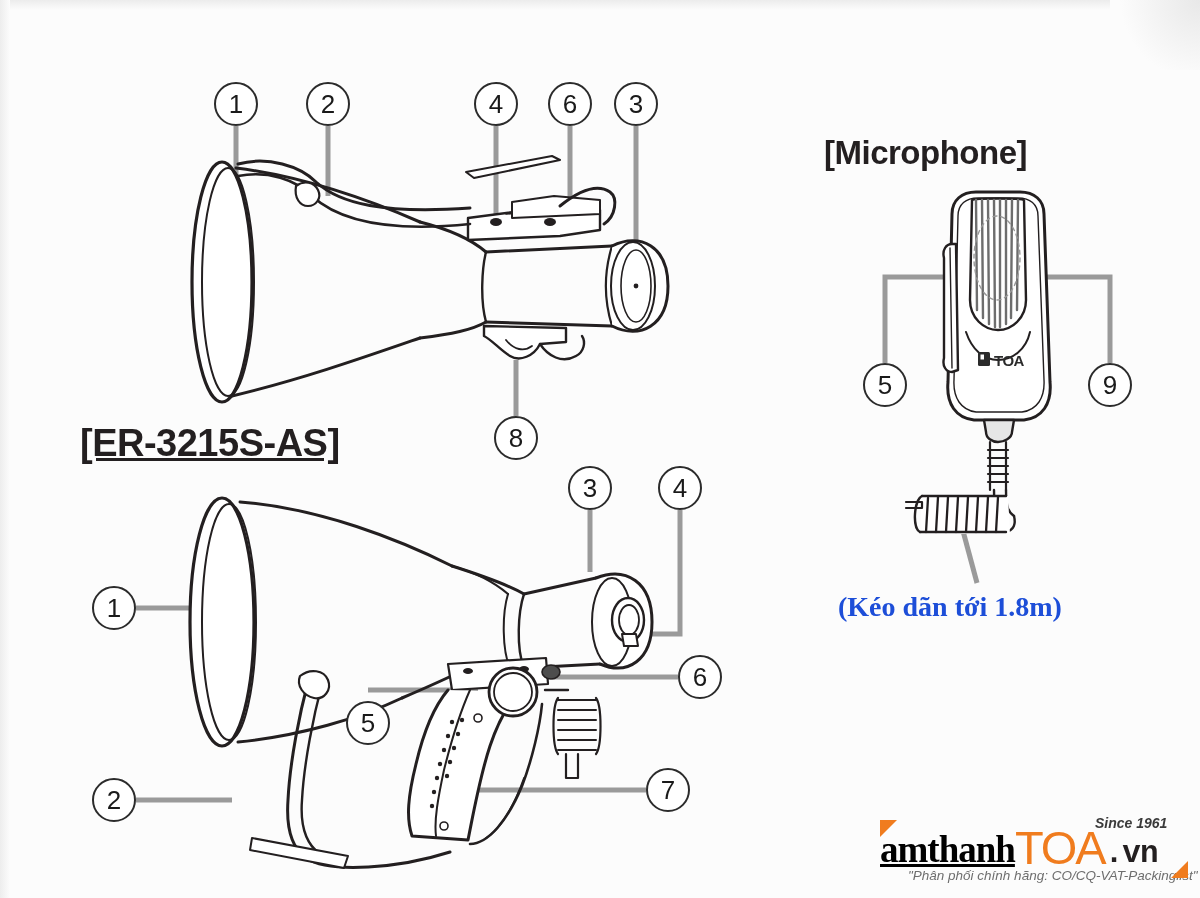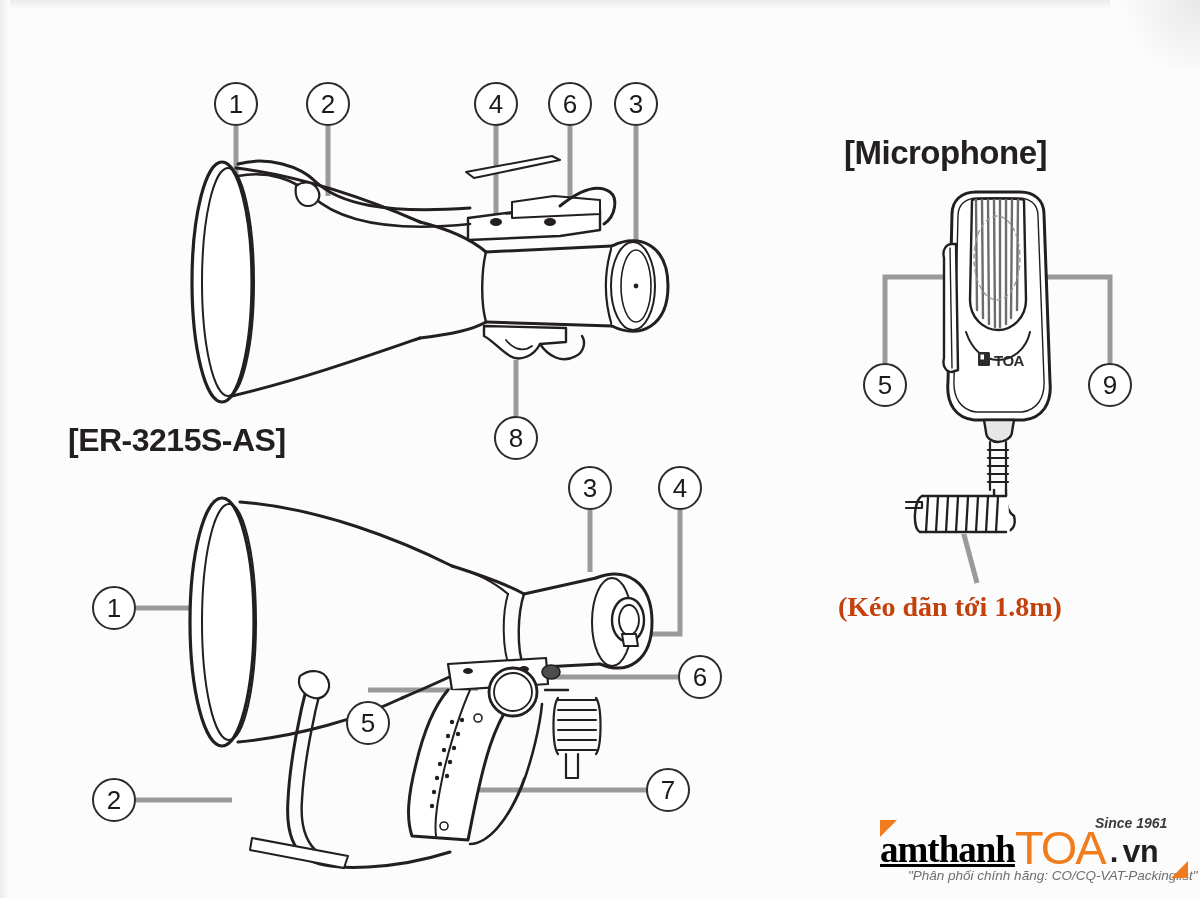--- a/index.html
+++ b/index.html
@@ -44,32 +44,32 @@
   
   .heading {
     position: absolute;
     font-family: "Liberation Sans", sans-serif;
     font-weight: bold;
     color: #231f20;
     letter-spacing: -0.5px;
     white-space: nowrap;
   }
   #label-er2215 { left: 68px;  top: 18px;  font-size: 34px; }
-  #label-er3215 { left: 68px;  top: 422px; font-size: 32px; }
-  #label-microphone { left: 844px; top: 134px; font-size: 33px; }
+  #label-er3215 { left: 80px;  top: 422px; font-size: 38px; text-decoration: underline; }
+  #label-microphone { left: 824px; top: 134px; font-size: 33px; }
 
   
   #cord-length-note {
     position: absolute;
     left: 838px;
     top: 591px;
     font-family: "Liberation Serif", serif;
     font-weight: bold;
     font-size: 28px;
-    color: #c2410c;
+    color: #1d4ed8;
     white-space: nowrap;
   }
 
   
   .callout {
     position: absolute;
     width: 44px;
     height: 44px;
     border: 2.5px solid #2b2b2b;
     border-radius: 50%;

